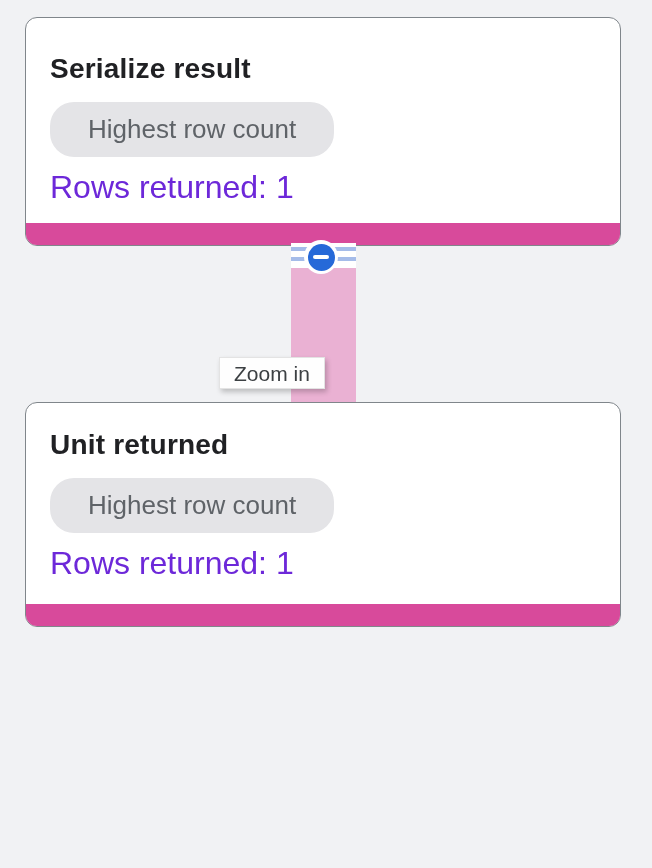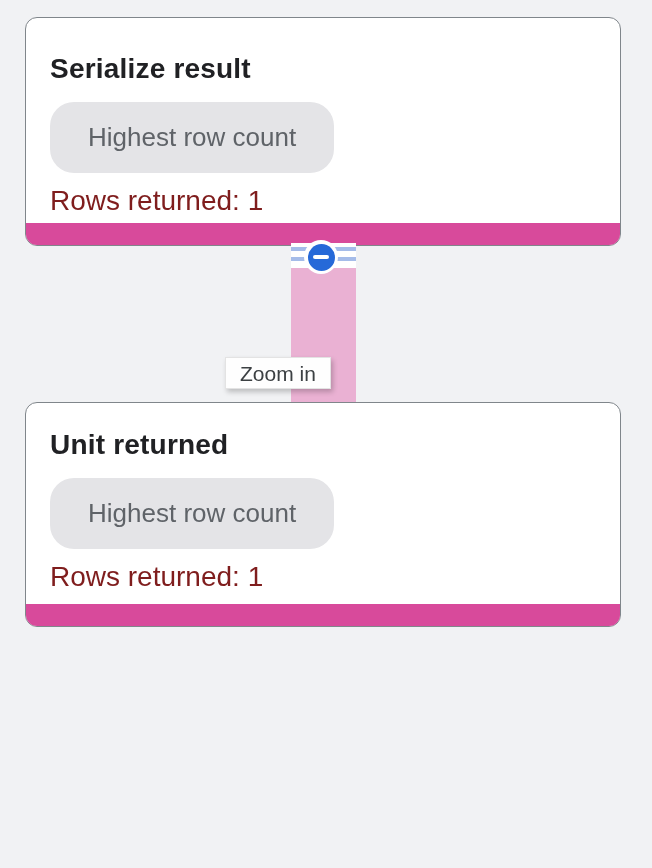--- a/index.html
+++ b/index.html
@@ -55,28 +55,28 @@
     line-height: 1.1;
     margin: 0 0 17px 0;
   }
   .card-badge {
     display: inline-block;
     background: #e4e4e7;
     color: #5f6368;
     font-size: 26px;
     line-height: 47px;
     height: 47px;
-    padding: 12px 38px;
+    padding: 4px 38px;
     border-radius: 24px;
     white-space: nowrap;
   }
   .card-rows {
     margin-top: 13px;
-    font-size: 28px;
-    color: #7f1d1d;
+    font-size: 32px;
+    color: #6d28d9;
     line-height: 1.1;
   }
   .card-accent-bar {
     position: absolute;
     left: 0;
     right: 0;
     bottom: 0;
     height: 22px;
     background: #d84a9b;
   }
@@ -125,21 +125,21 @@
   .minus-bar {
     width: 16px;
     height: 4px;
     border-radius: 2px;
     background: #ffffff;
   }
 
   
   .zoom-tooltip {
     position: absolute;
-    left: 225px;
+    left: 219px;
     top: 357px;
     min-width: 83px;
     height: 32px;
     line-height: 32px;
     text-align: center;
     padding: 0 14px;
     box-sizing: border-box;
     background: #fefefe;
     border: 1px solid #e3e3e3;
     box-shadow: 2px 3px 5px rgba(0,0,0,0.22);

